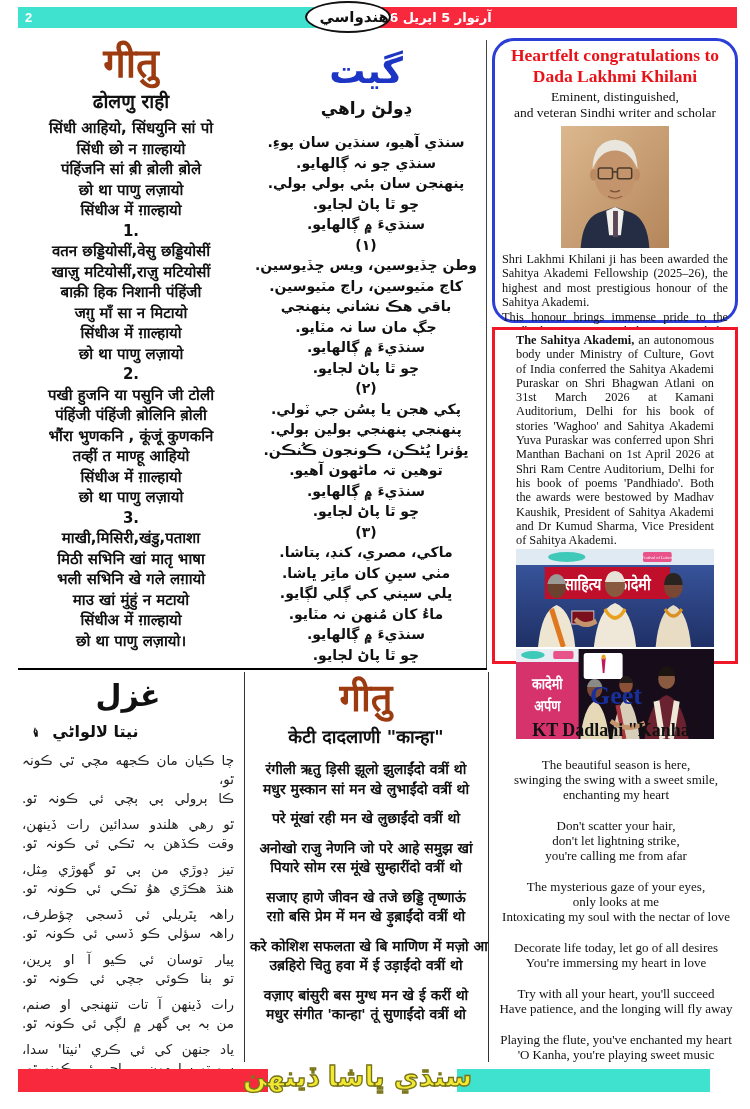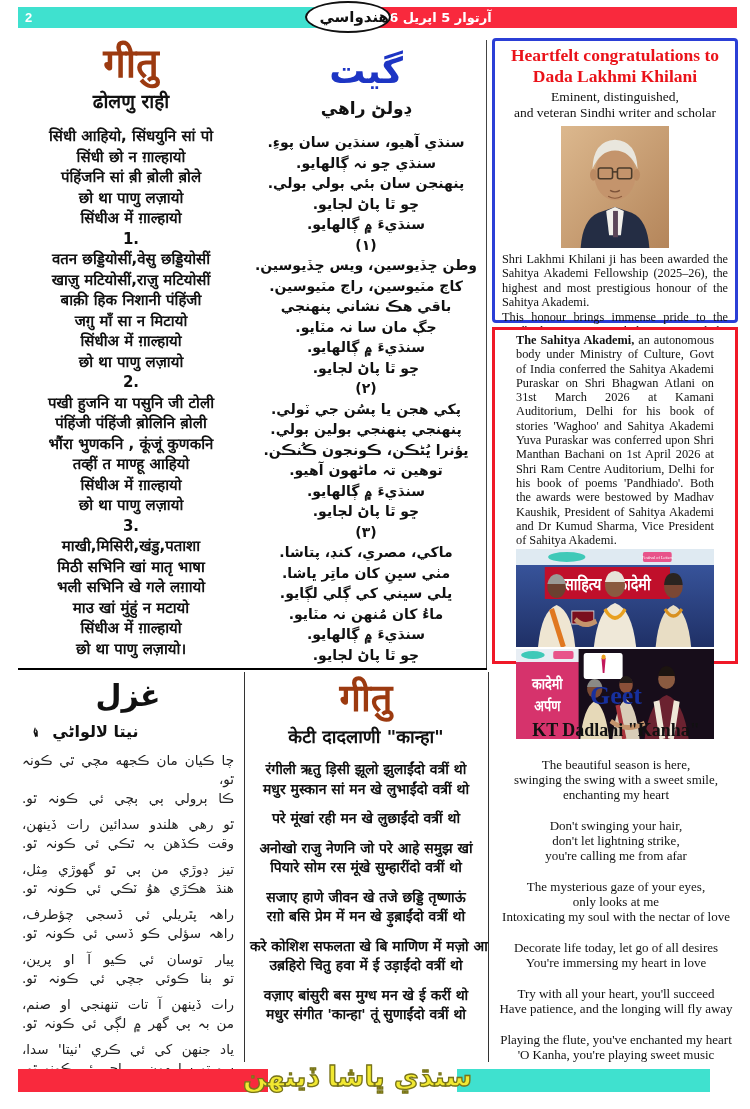--- a/index.html
+++ b/index.html
@@ -16,35 +16,35 @@
   .masthead-oval{position:absolute;left:305px;top:1px;width:82px;height:28px;background:#fff;
                  border:2px solid #111;border-radius:50%;display:flex;align-items:center;
                  font-weight:bold;font-size:15px;direction:rtl;
                  font-family:"DejaVu Sans",sans-serif;z-index:3;}
 
   
   .col-dev{position:absolute;left:18px;top:40px;width:226px;text-align:center;
            font-family:"DejaVu Sans",sans-serif;}
   .dev-title{font-size:40px;font-weight:bold;color:#9c3a10;line-height:46px;}
   .dev-author{font-size:19px;font-weight:bold;margin-top:2px;}
-  .dev-lines{margin-top:12px;font-size:15px;font-weight:bold;}
+  .dev-lines{margin-top:4px;font-size:15px;font-weight:bold;}
   .dev-lines .poem-line{line-height:20.5px;white-space:nowrap;}
 
   .col-ar{position:absolute;left:252px;top:48px;width:228px;text-align:center;direction:rtl;
           font-family:"DejaVu Sans",sans-serif;}
   .ar-title{font-size:36px;font-weight:bold;color:#1d35c4;line-height:46px;}
   .ar-author{font-size:17px;font-weight:bold;margin-top:4px;}
   .ar-lines{margin-top:14px;font-size:14px;font-weight:bold;}
   .ar-lines .poem-line{line-height:20.5px;white-space:nowrap;}
 
   .vdiv-top{position:absolute;left:486px;top:40px;width:1px;height:628px;background:#444;}
 
   
   .congrats-box{position:absolute;left:492px;top:38px;width:246px;height:285px;
-                border:3px solid #2b3fd6;border-radius:4px;padding:4px 7px;box-sizing:border-box;
+                border:3px solid #2b3fd6;border-radius:22px;padding:4px 7px;box-sizing:border-box;
                 font-family:"Liberation Serif",serif;background:#fff;}
   .congrats-h{color:#ea1219;font-weight:bold;font-size:17.5px;text-align:center;line-height:21px;}
   .congrats-sub{font-size:13.5px;text-align:center;line-height:16px;margin-top:2px;}
   .portrait{display:block;margin:5px auto 4px;width:108px;height:122px;}
   .congrats-body{font-size:12.3px;text-align:justify;line-height:14.4px;white-space:pre-line;}
 
   .akademi-box{position:absolute;left:492px;top:327px;width:246px;height:337px;
                border:3px solid #f01828;padding:3px 21px;box-sizing:border-box;
                font-family:"Liberation Serif",serif;background:#fff;}
   .akademi-body{font-size:12.3px;text-align:justify;line-height:14.3px;margin:0;}
@@ -327,21 +327,21 @@
   </div>
 
   <div class="col-geet-en">
     <div class="en-title">Geet</div>
     <div class="en-author">KT Dadlani "Kanha"</div>
     <div class="en-lines">
         <div class="poem-line">The beautiful season is here,</div>
         <div class="poem-line">swinging the swing with a sweet smile,</div>
         <div class="poem-line">enchanting my heart</div>
         <div class="poem-line"></div>
-        <div class="poem-line">Don't swinging your hair,</div>
+        <div class="poem-line">Don't scatter your hair,</div>
         <div class="poem-line">don't let lightning strike,</div>
         <div class="poem-line">you're calling me from afar</div>
         <div class="poem-line"></div>
         <div class="poem-line">The mysterious gaze of your eyes,</div>
         <div class="poem-line">only looks at me</div>
         <div class="poem-line">Intoxicating my soul with the nectar of love</div>
         <div class="poem-line"></div>
         <div class="poem-line">Decorate life today, let go of all desires</div>
         <div class="poem-line">You're immersing my heart in love</div>
         <div class="poem-line"></div>

